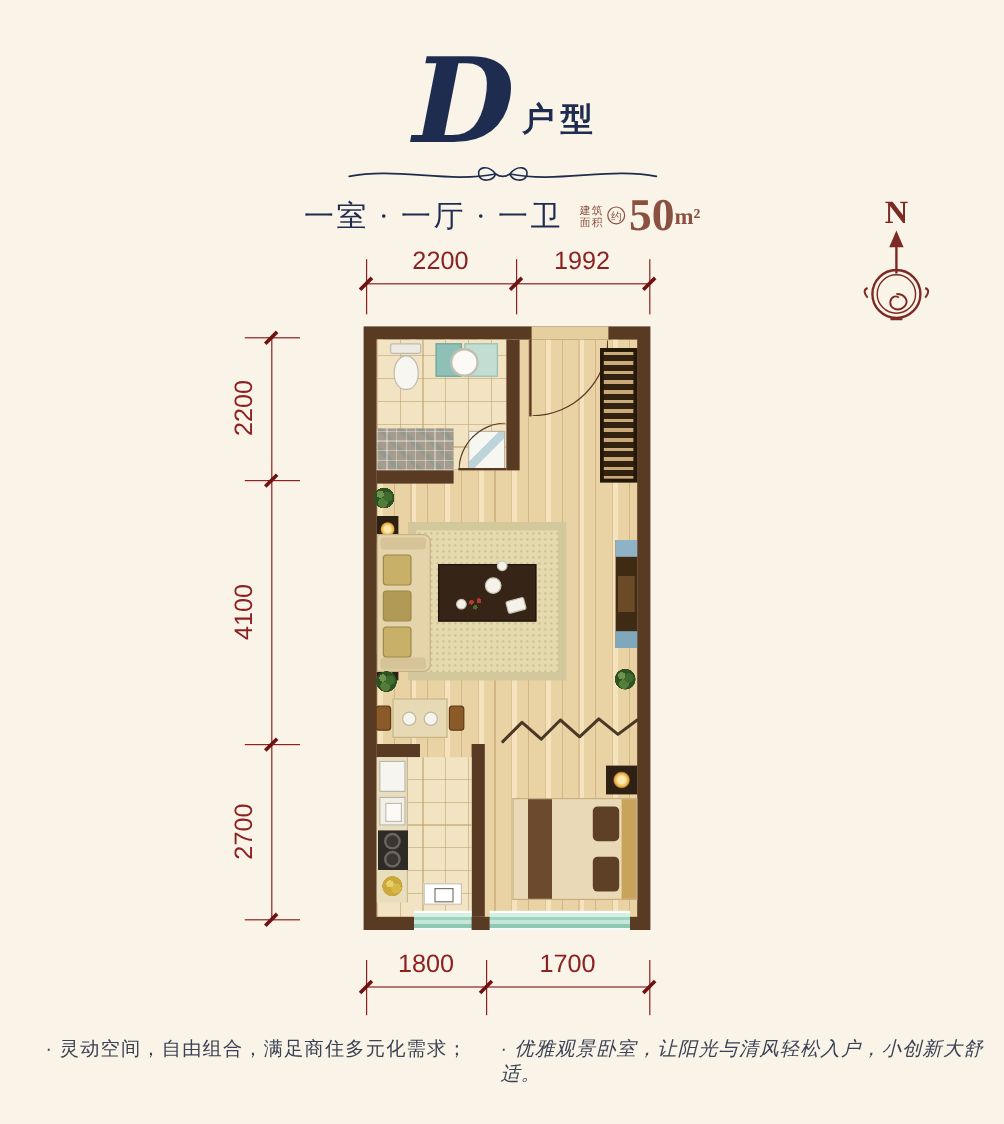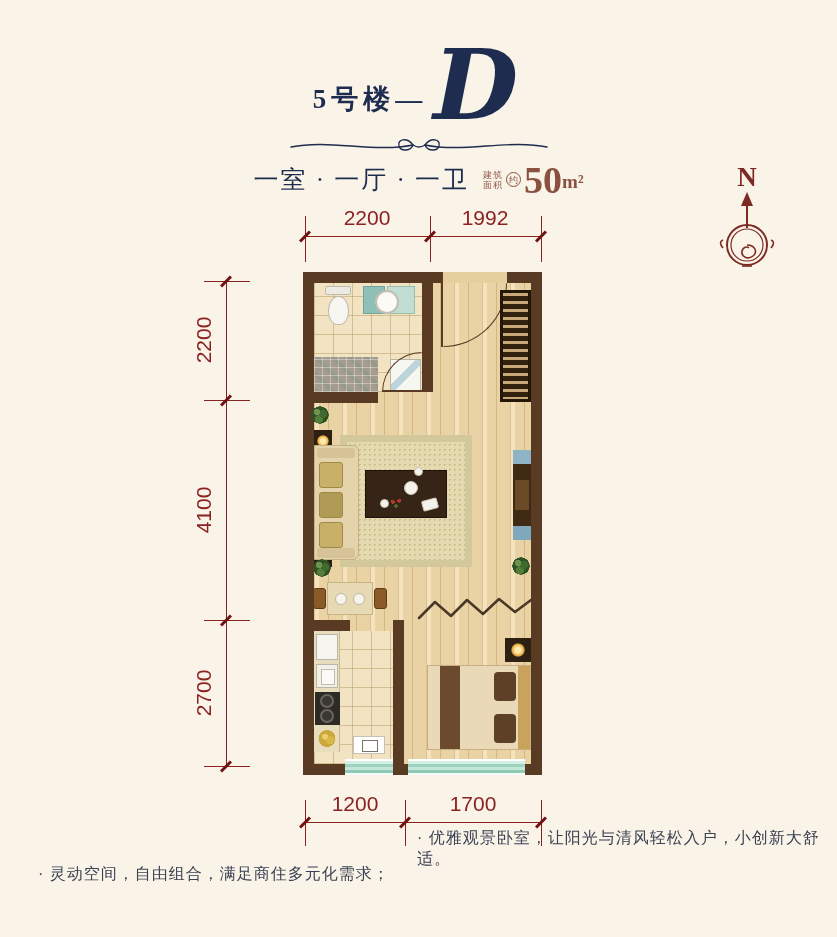--- a/index.html
+++ b/index.html
@@ -133,22 +133,22 @@
 
   
   .feature { position:absolute; color:#3a4254; font-size:16px; letter-spacing:1px; }
 </style>
 </head>
 <body>
 
 <div class="canvas">
 
   <div class="title-row">
-    <span class="title-side">5号楼—</span>
     <span class="title-letter">D</span>
+    <span class="title-side">户型</span>
   </div>
 
   <svg class="flourish" width="260" height="22" viewBox="0 0 260 22">
     <g fill="none" stroke="#1d2c4f" stroke-width="1.4" stroke-linecap="round">
       <path d="M2 13 C40 5 85 19 124 11"></path>
       <path d="M258 13 C220 5 175 19 136 11"></path>
       <path d="M124 11 c-6 -8 -16 -6 -14 1 c2 6 12 5 14 -1"></path>
       <path d="M136 11 c6 -8 16 -6 14 1 c-2 6 -12 5 -14 -1"></path>
       <path d="M124 11 q6 4 12 0"></path>
     </g>
@@ -206,21 +206,21 @@
   <div class="dim-label vert" style="left:164px; top:498px; width:80px;">4100</div>
   <div class="dim-label vert" style="left:164px; top:681px; width:80px;">2700</div>
 
   <div class="dim-line" style="left:305px; top:822px; width:237px; height:1px;"></div>
   <div class="dim-line" style="left:305px; top:800px; width:1px; height:46px;"></div>
   <div class="dim-line" style="left:405px; top:800px; width:1px; height:46px;"></div>
   <div class="dim-line" style="left:541px; top:800px; width:1px; height:46px;"></div>
   <div class="dim-tick" style="left:298px; top:821px;"></div>
   <div class="dim-tick" style="left:398px; top:821px;"></div>
   <div class="dim-tick" style="left:534px; top:821px;"></div>
-  <div class="dim-label" style="left:325px; top:792px; width:60px;">1200</div>
+  <div class="dim-label" style="left:325px; top:792px; width:60px;">1800</div>
   <div class="dim-label" style="left:443px; top:792px; width:60px;">1700</div>
 
   <div class="plan">
 
     <div class="floor-wood"></div>
 
     <div class="floor-tile" style="left:11px; top:11px; width:108px; height:109px;"></div>
     <div class="toilet-tank"></div>
     <div class="toilet-bowl"></div>
     <div class="towel1"></div>
@@ -298,15 +298,15 @@
       <div class="bed-head"></div>
       <div class="pillow" style="top:6px;"></div>
       <div class="pillow" style="top:48px;"></div>
     </div>
 
     <div class="window-band" style="left:42px; width:48px;"></div>
     <div class="window-band" style="left:105px; width:117px;"></div>
   </div>
 
   <div class="feature" style="left:38px; top:864px;">· 灵动空间，自由组合，满足商住多元化需求；</div>
-  <div class="feature" style="left:417px; top:828px;">· 优雅观景卧室，让阳光与清风轻松入户，小创新大舒适。</div>
+  <div class="feature" style="left:417px; top:864px;font-style:italic;">· 优雅观景卧室，让阳光与清风轻松入户，小创新大舒适。</div>
 
 </div>
 
 </body></html>

